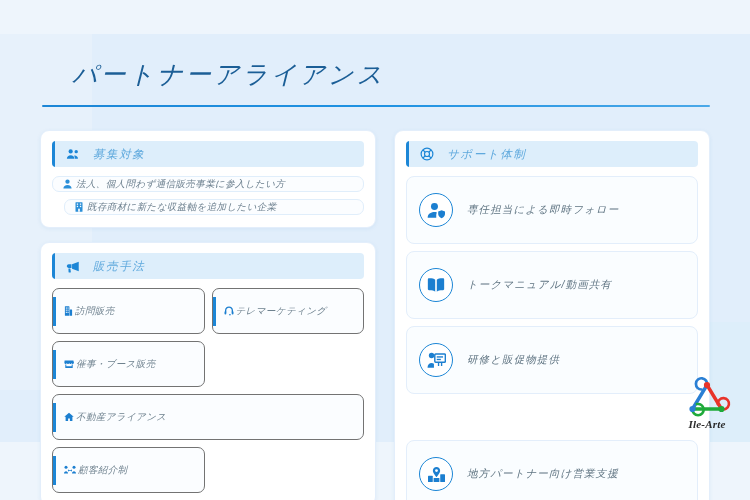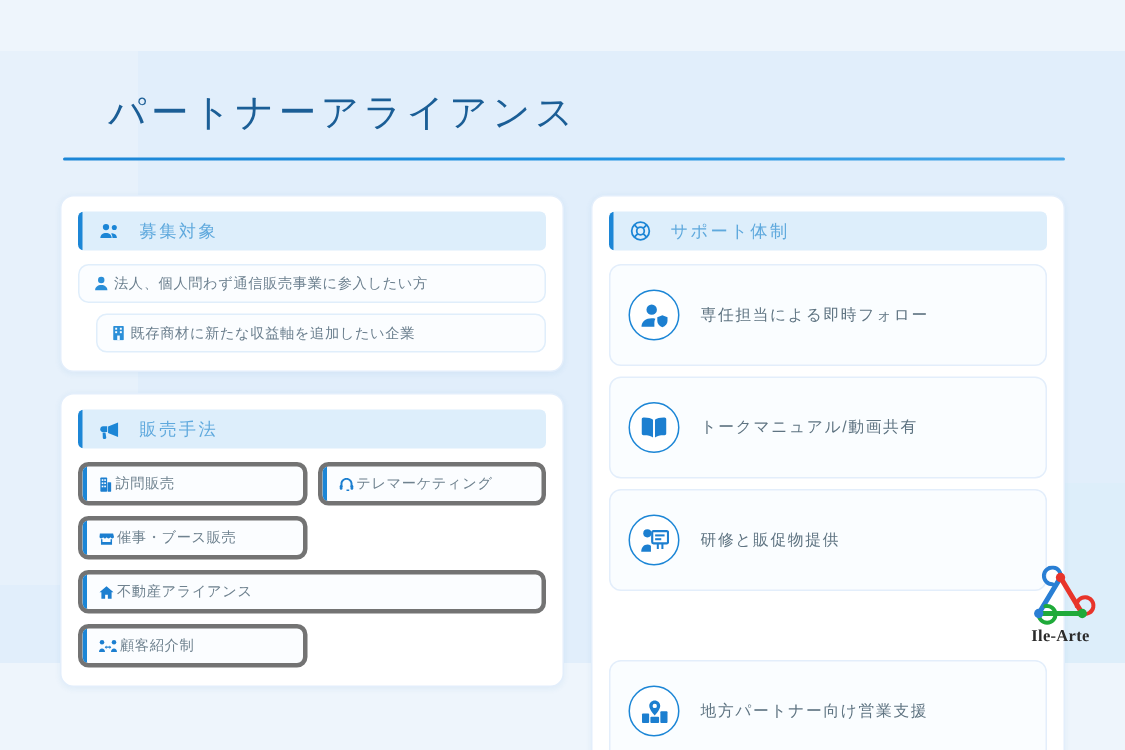--- a/index.html
+++ b/index.html
@@ -47,20 +47,21 @@
     width: 92px;
     height: 356px;
     background: #e7f1fb;
   }
 
   
   .page {
     position: absolute;
     inset: 0;
     z-index: 2;
+    font-style: italic;
   }
 
   
   .title-wrap {
     position: absolute;
     left: 42px;
     top: 58px;
     width: 668px;
   }
   .page-title {
@@ -134,21 +135,21 @@
     white-space: nowrap;
   }
 
   
   .pill {
     display: flex;
     align-items: center;
     border: 1px solid #e0eefb;
     border-radius: 7px;
     background: #fbfdff;
-    height: 26px;
+    height: 16px;
     padding: 0 10px;
     margin-bottom: 7px;
   }
   .pill:last-child { margin-bottom: 0; margin-left: 12px; }
   .pill-ico {
     color: #2b8fd8;
     display: flex;
     align-items: center;
     flex: 0 0 auto;
     margin-right: 4px;
@@ -163,24 +164,24 @@
 
   
   .grid2 {
     display: flex;
     flex-wrap: wrap;
     gap: 7px;
   }
   .gcell {
     display: flex;
     align-items: center;
-    border: 3px solid #737373;
+    border: 1px solid #737373;
     border-radius: 7px;
     background: #fbfdff;
-    height: 29px;
+    height: 46px;
     width: calc(50% - 3.5px);
     overflow: hidden;
   }
   .gcell.full { width: 100%; }
   .gcell-bar {
     width: 3px;
     height: 29px;
     background: #1c86d6;
     flex: 0 0 3px;
   }

